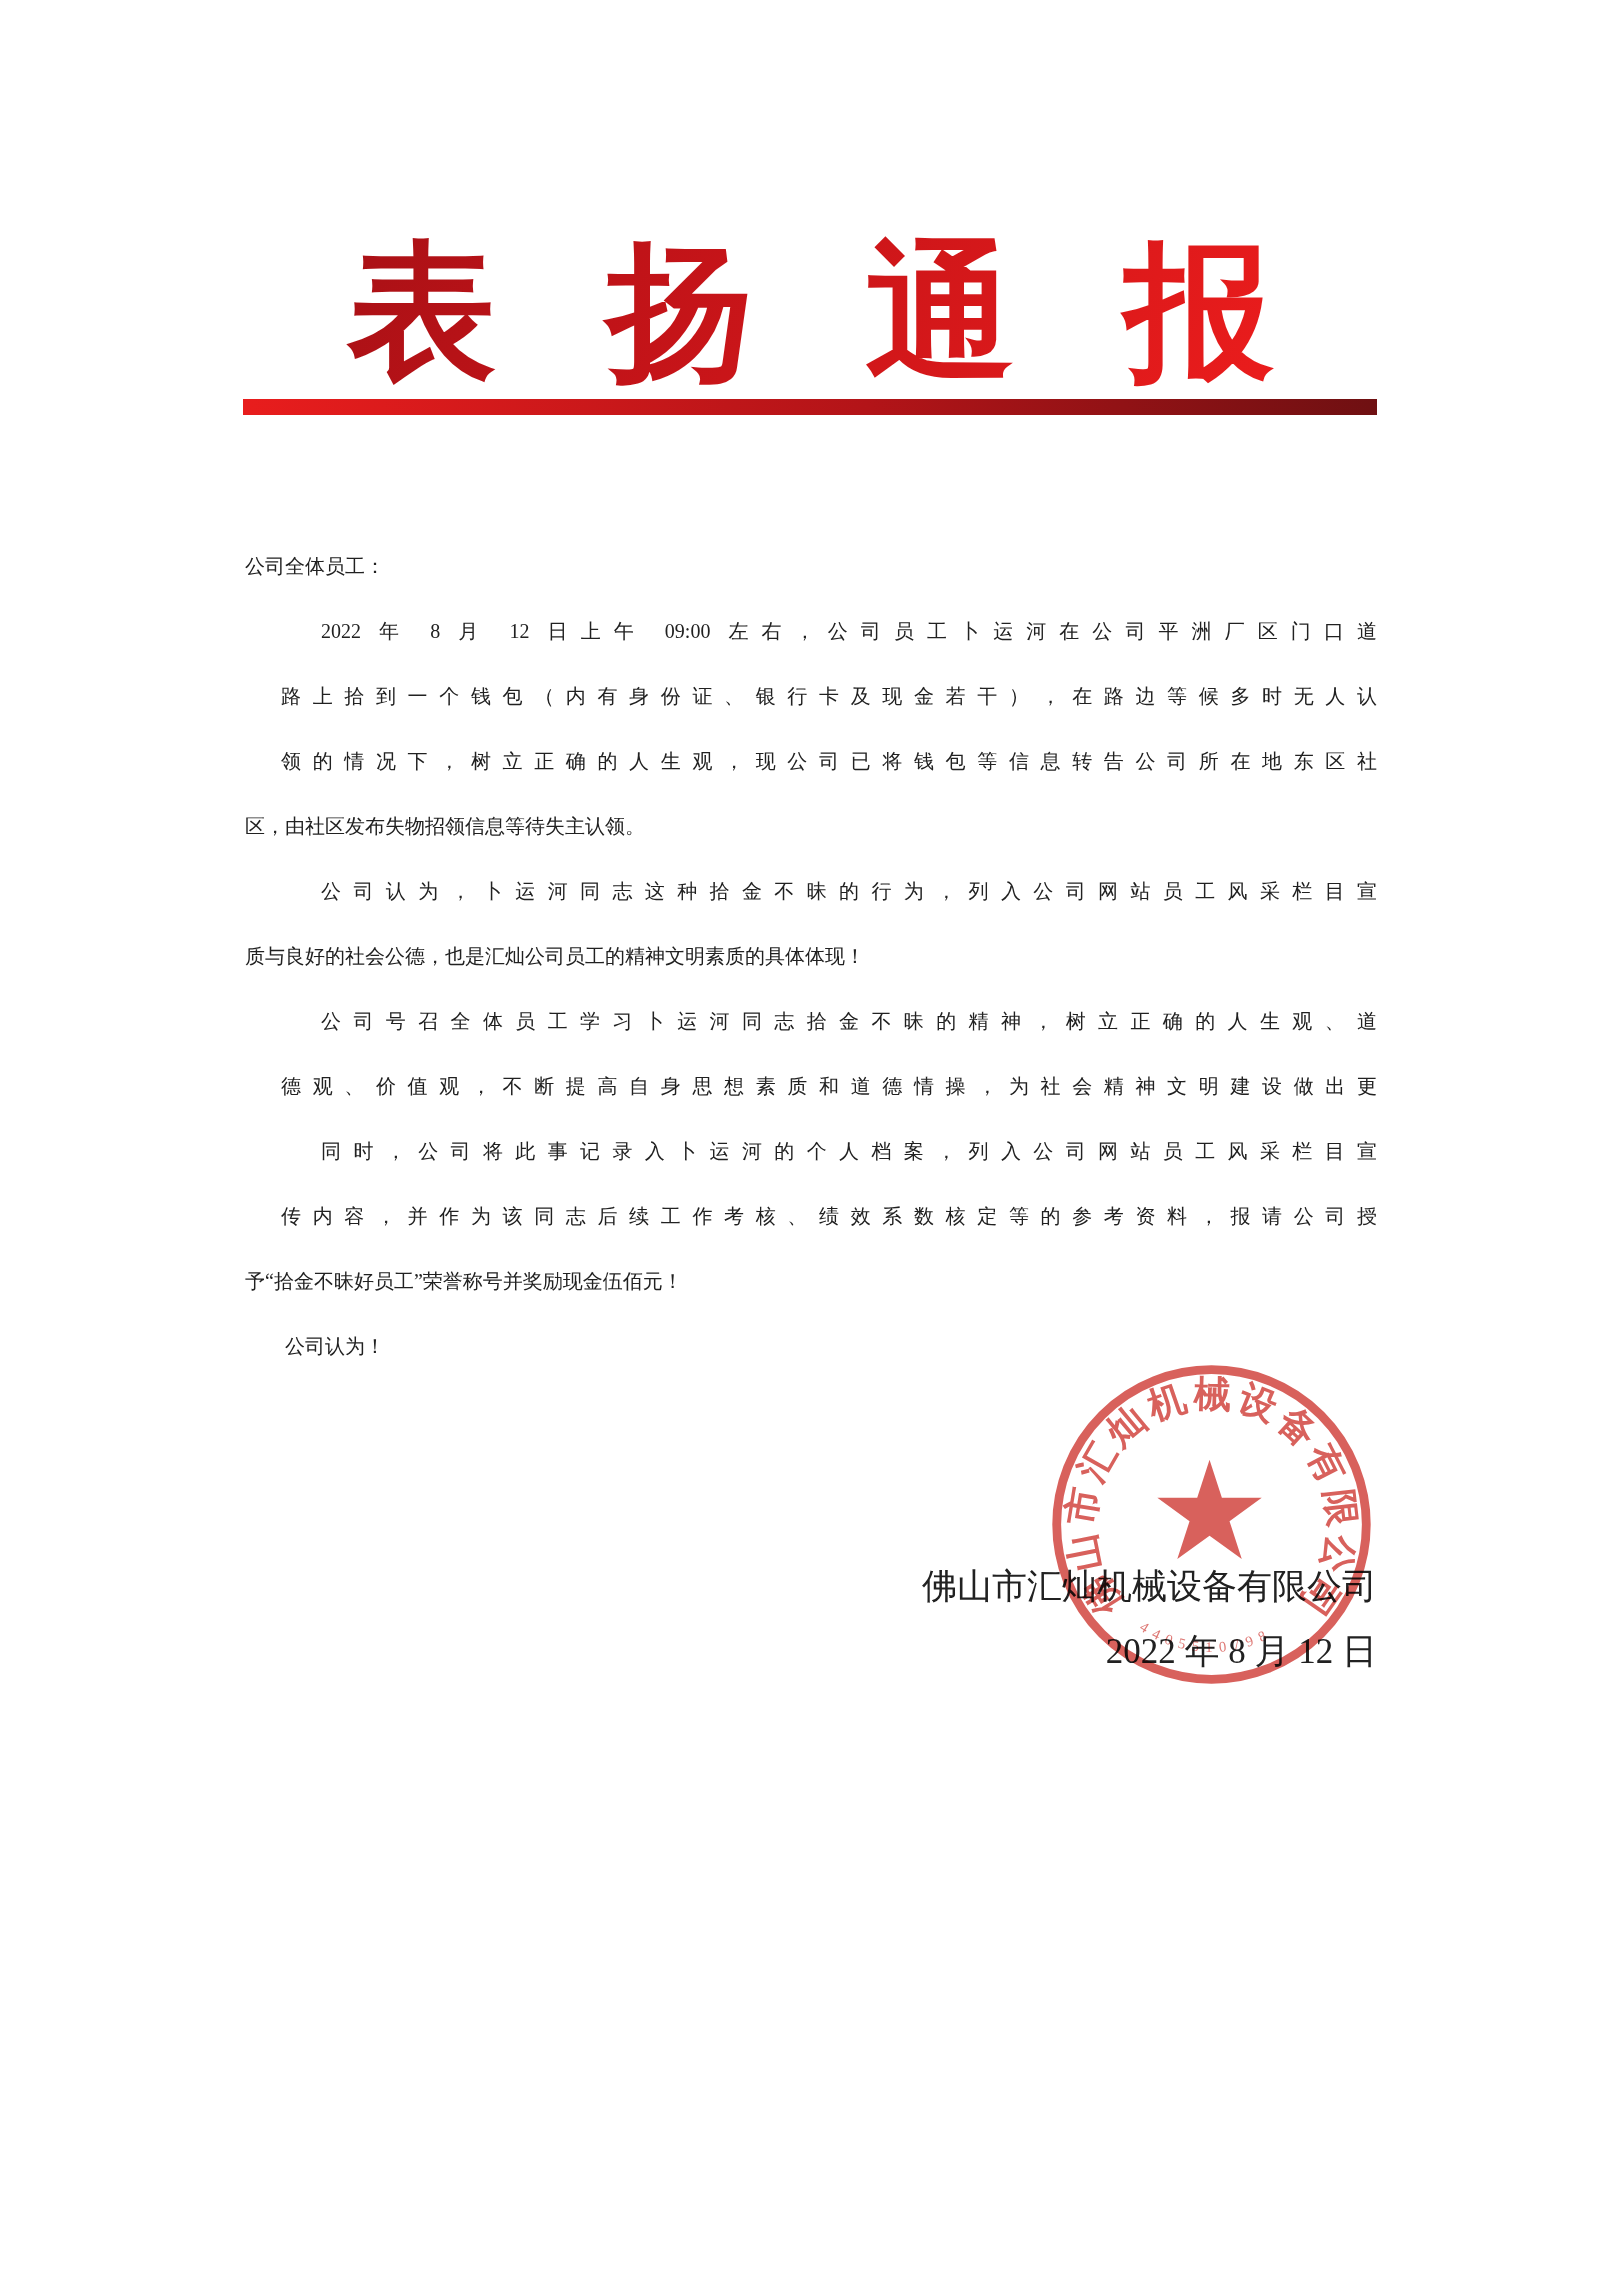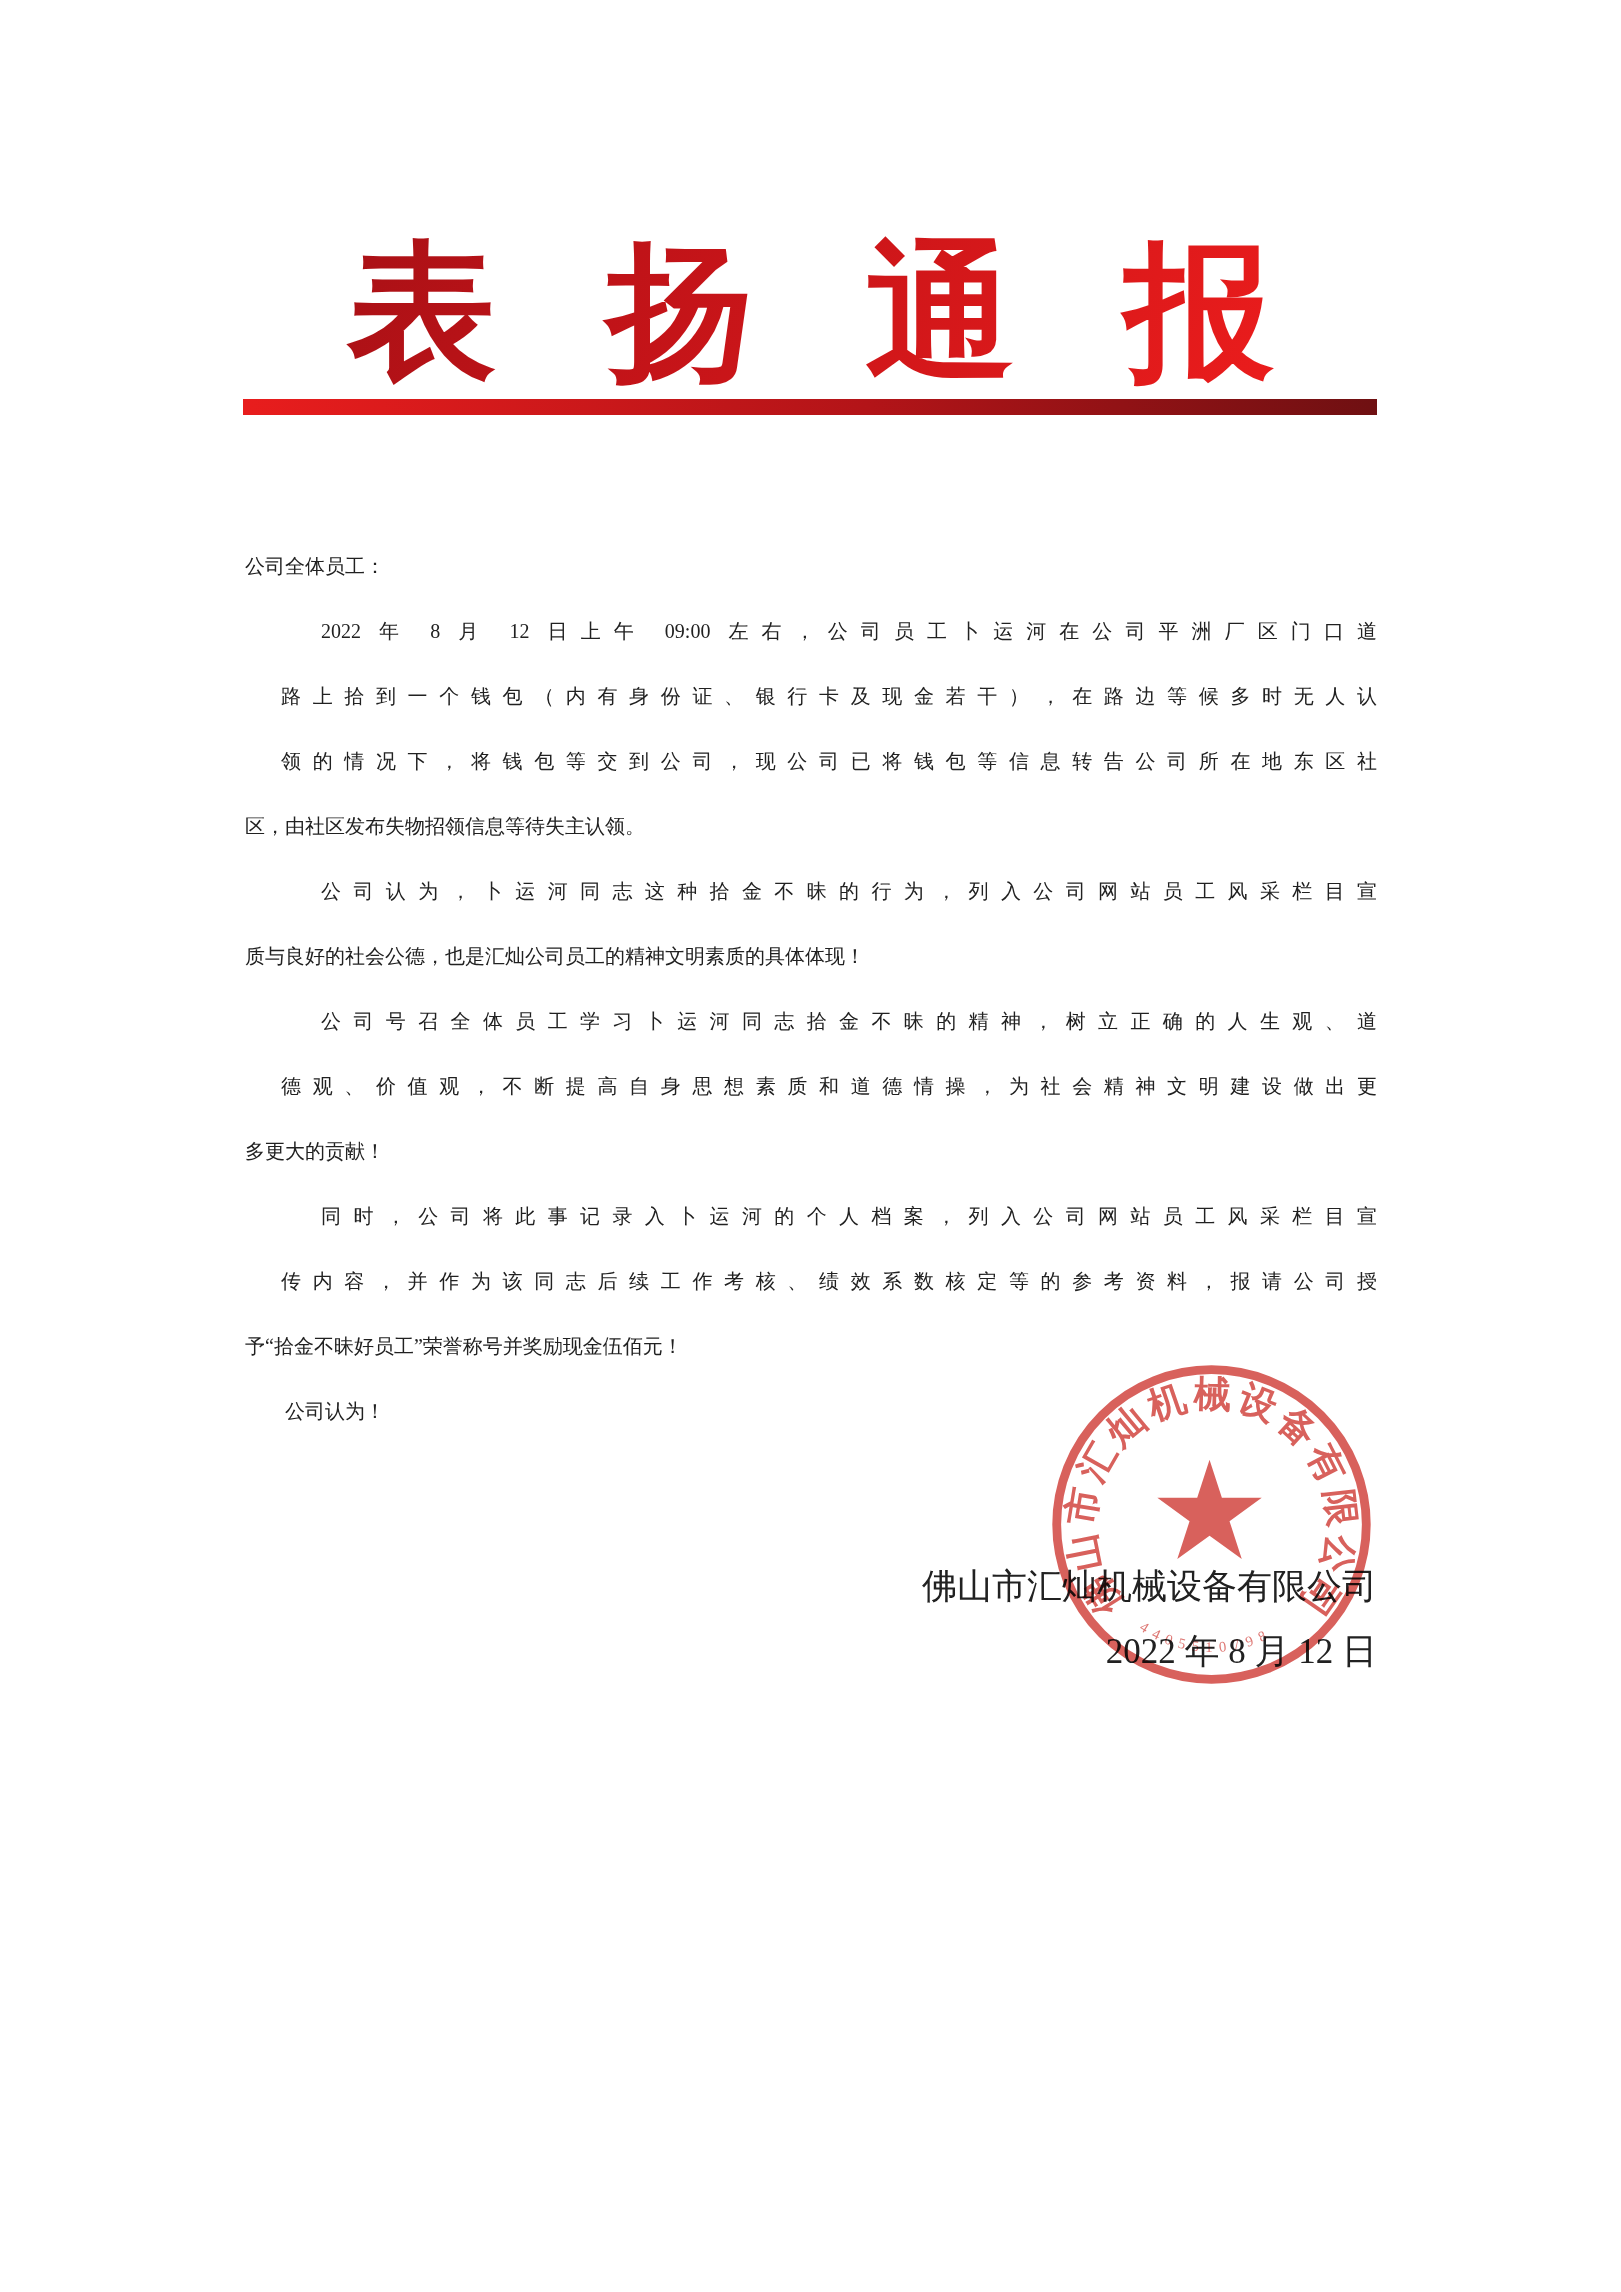--- a/index.html
+++ b/index.html
@@ -110,27 +110,26 @@
     <span>通</span>
     <span>报</span>
   </div>
 
   <div class="title-rule"></div>
 
   <div class="body-block">
       <div class="body-line">公司全体员工：</div>
       <div class="body-line indent flush">2022 年 8 月 12 日上午 09:00 左右，公司员工卜运河在公司平洲厂区门口道</div>
       <div class="body-line flush">路上拾到一个钱包（内有身份证、银行卡及现金若干），在路边等候多时无人认</div>
-      <div class="body-line flush">领的情况下，将钱包等交到公司，现公司已将钱包等信息转告公司所在地东区社</div>
+      <div class="body-line flush">领的情况下，树立正确的人生观，现公司已将钱包等信息转告公司所在地东区社</div>
       <div class="body-line">区，由社区发布失物招领信息等待失主认领。</div>
       <div class="body-line indent flush">公司认为，卜运河同志这种拾金不昧的行为，列入公司网站员工风采栏目宣</div>
       <div class="body-line">质与良好的社会公德，也是汇灿公司员工的精神文明素质的具体体现！</div>
       <div class="body-line indent flush">公司号召全体员工学习卜运河同志拾金不昧的精神，树立正确的人生观、道</div>
       <div class="body-line flush">德观、价值观，不断提高自身思想素质和道德情操，为社会精神文明建设做出更</div>
-      <div class="body-line">多更大的贡献！</div>
       <div class="body-line indent flush">同时，公司将此事记录入卜运河的个人档案，列入公司网站员工风采栏目宣</div>
       <div class="body-line flush">传内容，并作为该同志后续工作考核、绩效系数核定等的参考资料，报请公司授</div>
       <div class="body-line">予“拾金不昧好员工”荣誉称号并奖励现金伍佰元！</div>
       <div class="body-line indent">公司认为！</div>
     </div>
 
   <div class="sig-block">
     <div class="sig-line">佛山市汇灿机械设备有限公司</div>
     <div class="sig-line">2022 年 8 月 12 日</div>
   </div>

